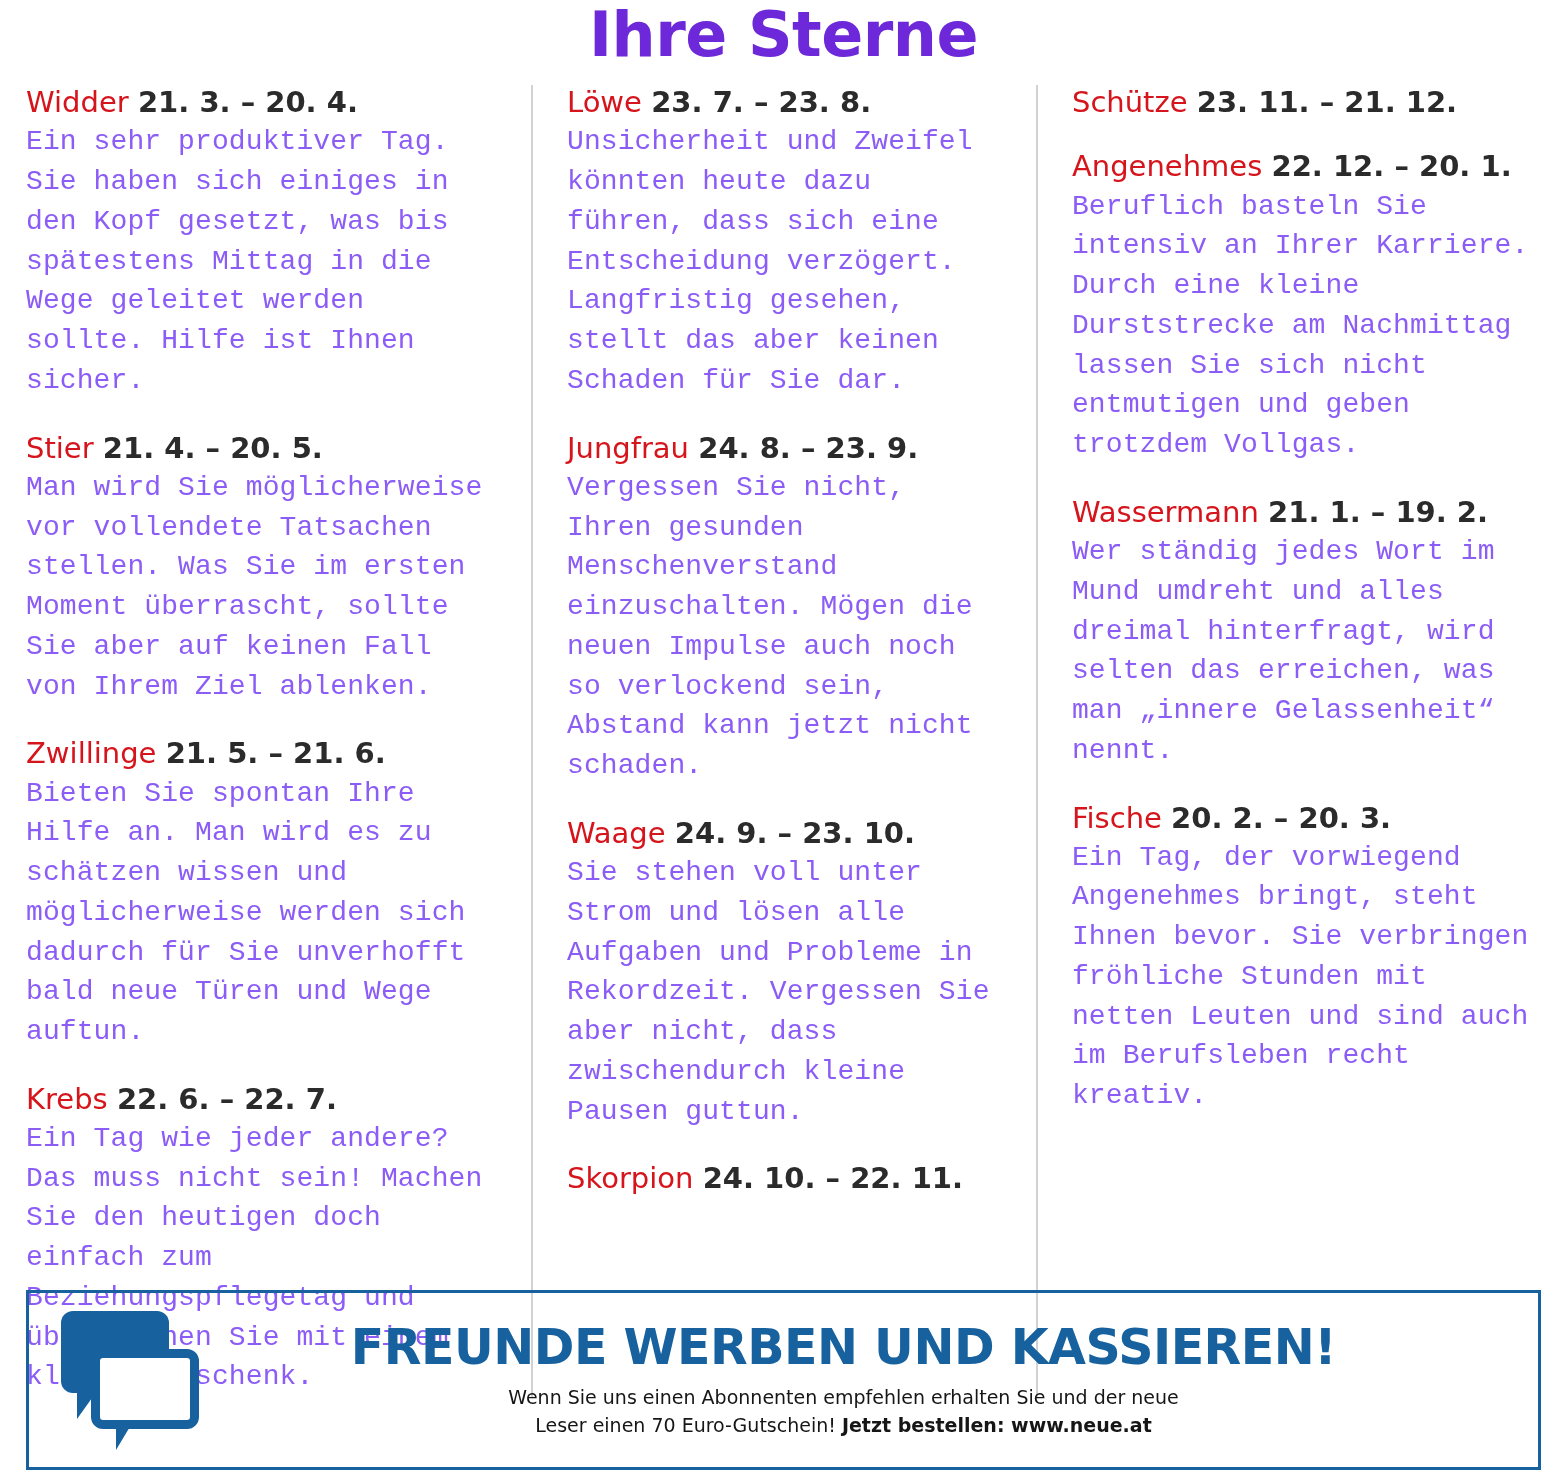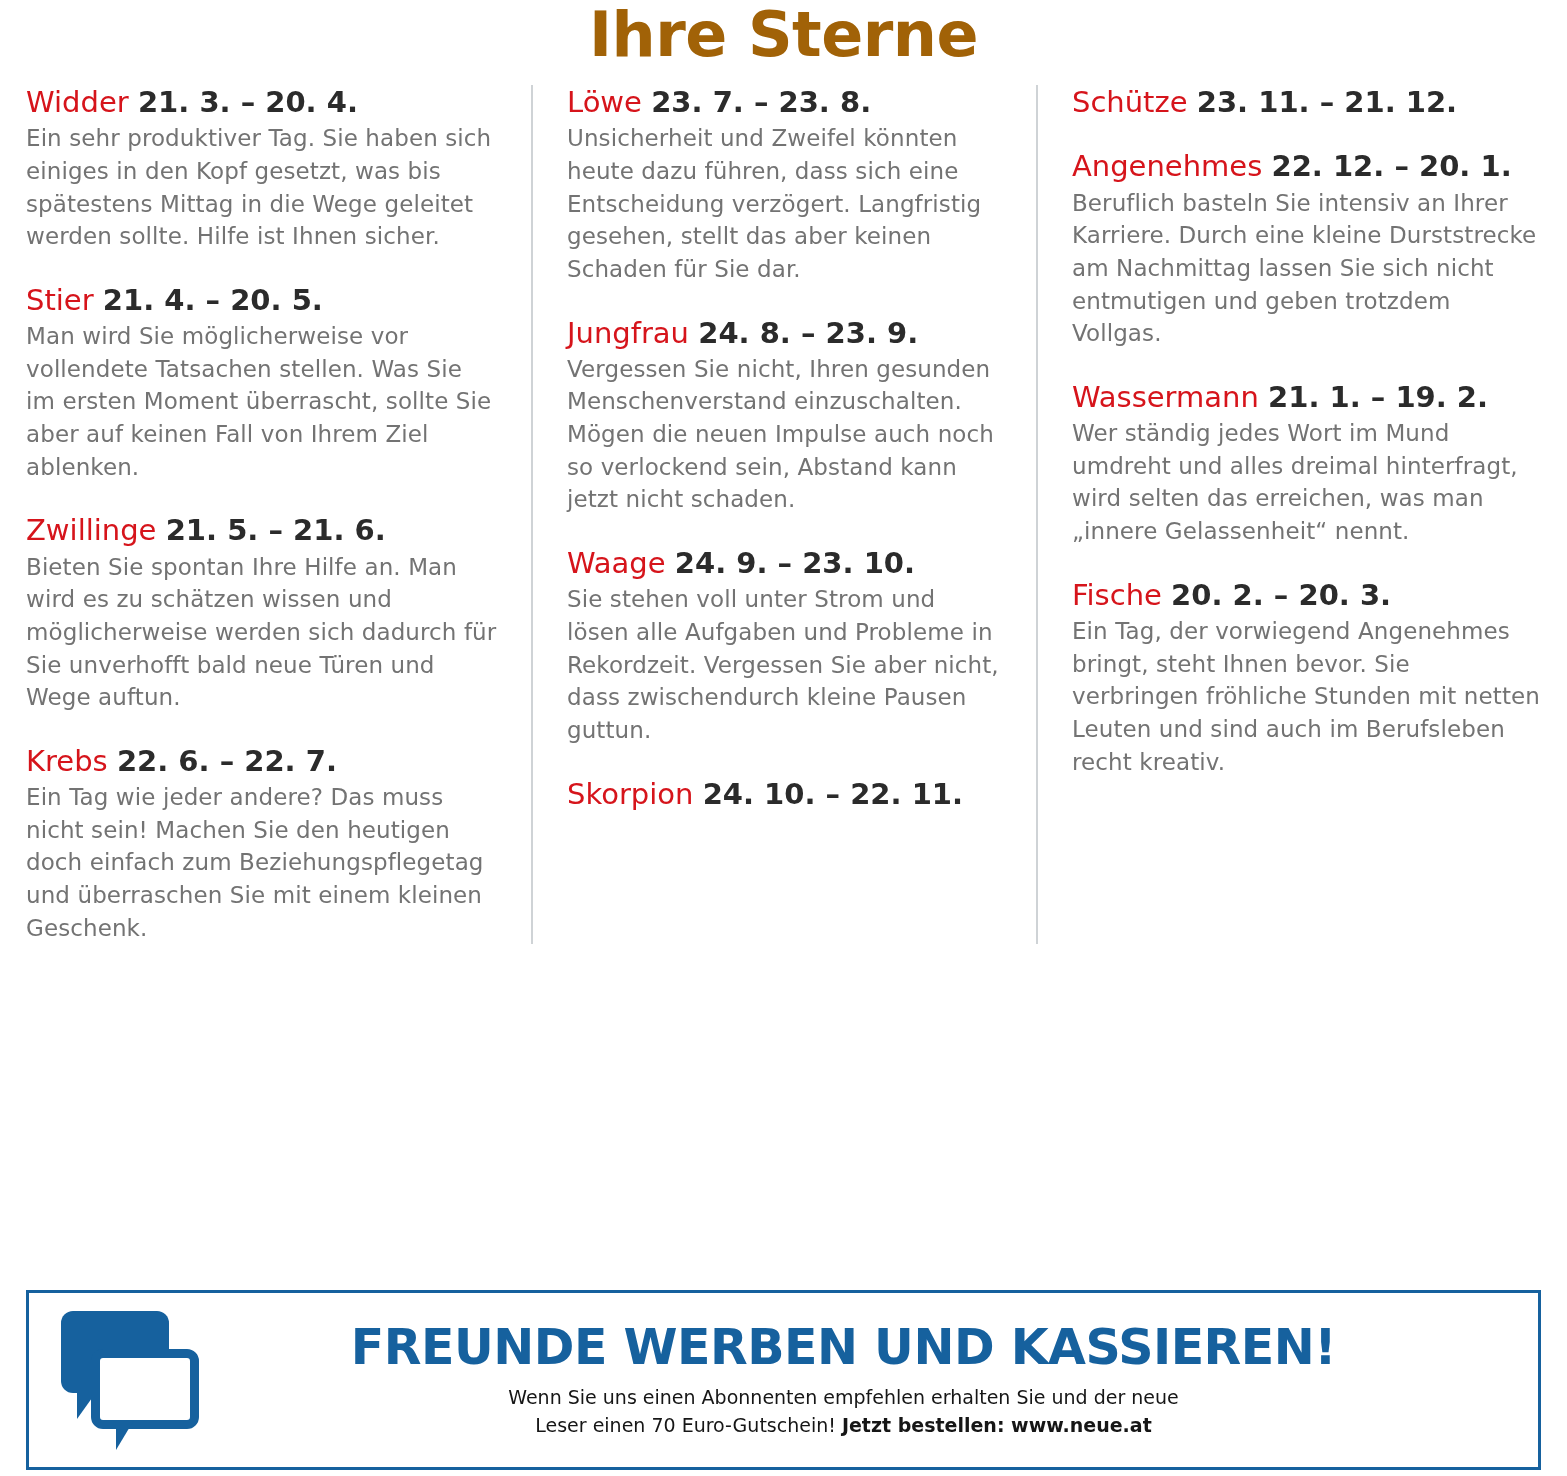--- a/index.html
+++ b/index.html
@@ -16,21 +16,21 @@
   }
   .page {
     position: relative;
     width: 1567px;
     height: 1476px;
     box-sizing: border-box;
     padding: 0 26px;
   }
   .title {
     text-align: center;
-    color: #a16207;
+    color: #6d28d9;
     font-family: "DejaVu Sans", "Liberation Sans", sans-serif;
     font-weight: 900;
     font-size: 62px;
     letter-spacing: -0.5px;
     line-height: 1.05;
     margin: 2px 0 18px 0;
   }
   .columns {
     display: flex;
     gap: 0;
@@ -60,24 +60,25 @@
   }
   .sign-name {
     color: #d6141b;
     font-weight: 400;
   }
   .sign-dates {
     color: #2b2b2b;
     font-weight: 700;
   }
   .sign-text {
-    font-size: 23px;
+    font-size: 28px;
     line-height: 1.42;
-    color: #737373;
+    color: #8b5cf6;
     letter-spacing: 0.1px;
+    font-family: Liberation Mono, monospace;
   }
 
   .promo {
     position: absolute;
     left: 26px;
     right: 26px;
     bottom: 8px;
     height: 180px;
     border: 3px solid #16619e;
     box-sizing: border-box;

